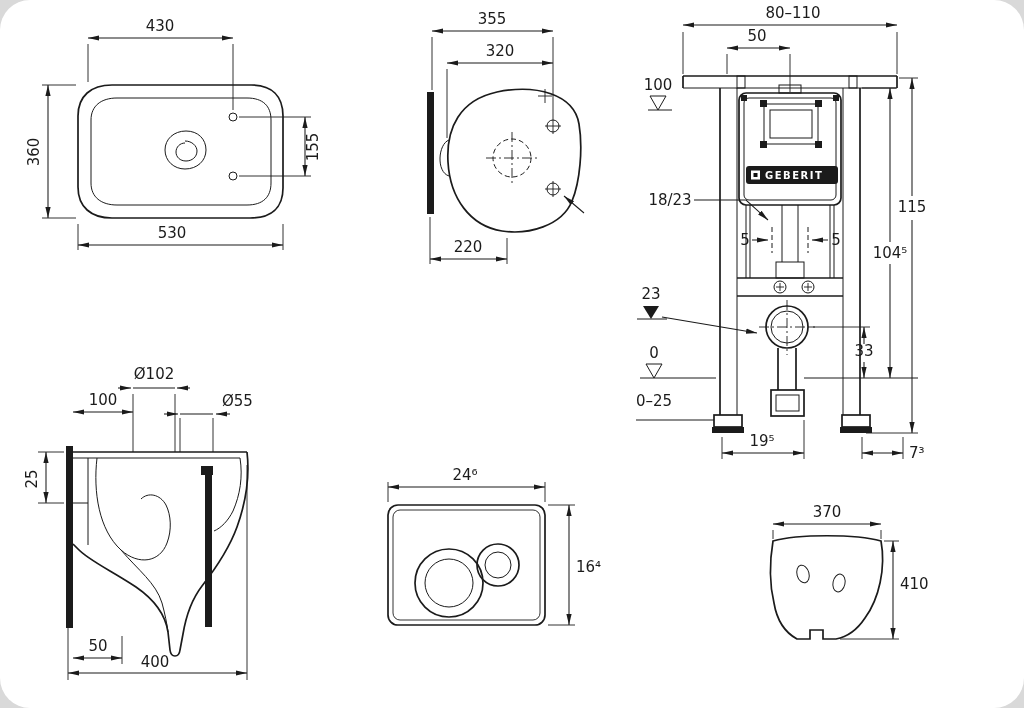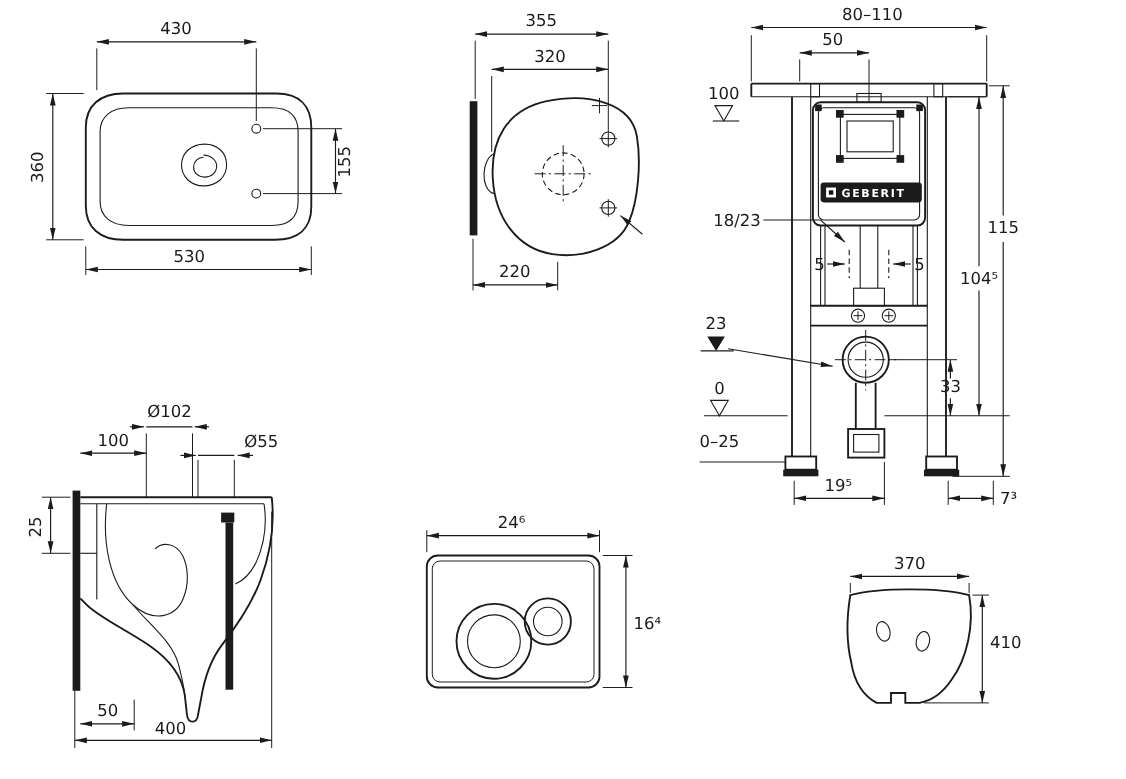--- a/index.html
+++ b/index.html
@@ -1,17 +1,17 @@
 <!DOCTYPE html>
 <html><head>
 <meta charset="utf-8">
 <style>
   html,body{margin:0;padding:0;background:#d9d9d9;}
   .canvas{width:1024px;height:708px;background:#ffffff;position:relative;overflow:hidden;
-          font-family:"DejaVu Sans", sans-serif;}
+          font-family:"DejaVu Sans", sans-serif;border-radius:30px;}
   svg{display:block}
   .t{font-family:"DejaVu Sans", sans-serif;font-size:15px;fill:#1b1b1b}
   .brand{font-family:"DejaVu Sans", sans-serif;font-size:10px;font-weight:bold;fill:#ffffff;letter-spacing:1.5px}
   .ln{stroke:#1b1b1b;stroke-width:1;fill:none}
   .ln2{stroke:#1b1b1b;stroke-width:1.7;fill:none}
   .dm{stroke:#1b1b1b;stroke-width:1.05;fill:none}
   .ext{stroke:#1b1b1b;stroke-width:0.9;fill:none}
   .dash{stroke:#1b1b1b;stroke-width:1;fill:none;stroke-dasharray:5 3}
   .cl{stroke:#1b1b1b;stroke-width:0.9;fill:none;stroke-dasharray:10 3 2 3}
   .fl{fill:#1b1b1b;stroke:none}

